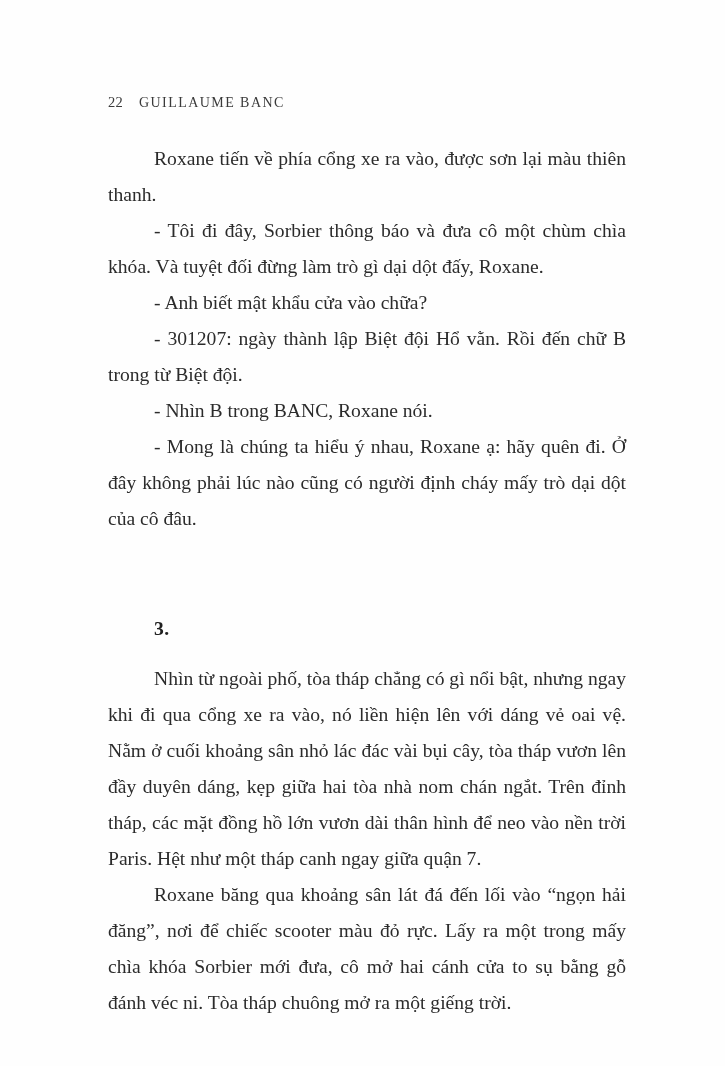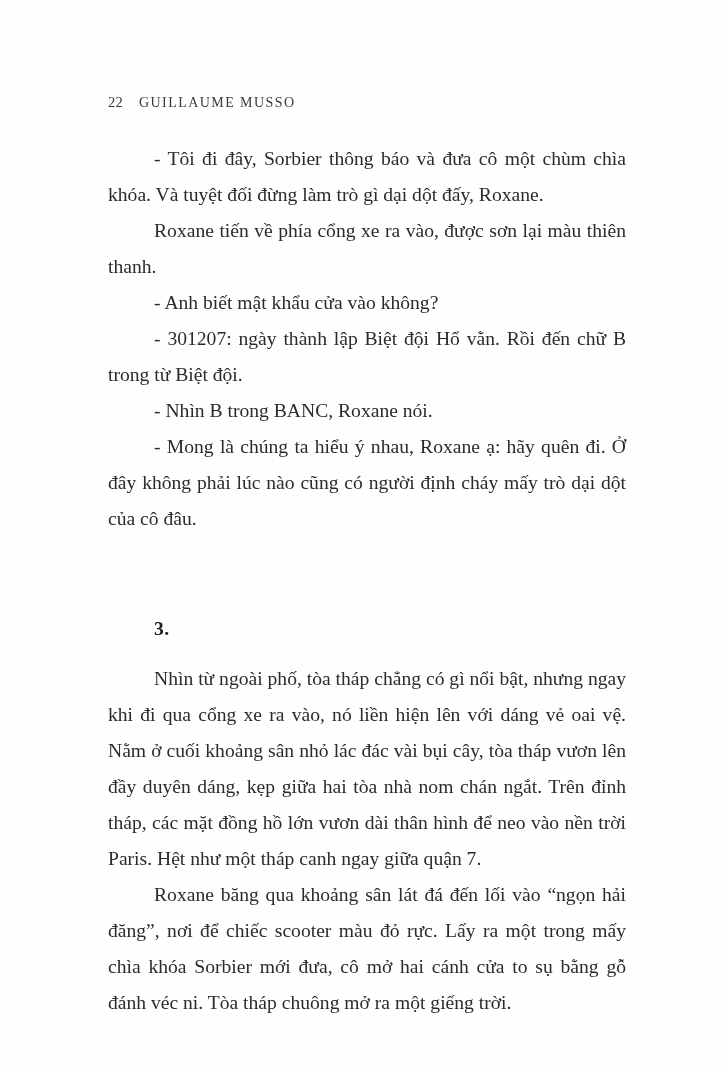--- a/index.html
+++ b/index.html
@@ -88,31 +88,31 @@
     height: 14px;
   }
 </style>
 </head>
 <body>
 
 <div class="page">
 
   <div class="running-head">
     <span class="folio">22</span>
-    <span class="author-name">GUILLAUME MUSSO</span>
+    <span class="author-name">GUILLAUME BANC</span>
   </div>
 
   <div class="textblock">
 
 
+    <p class="para indent last-line-left">Roxane tiến về phía cổng xe ra vào, được sơn lại màu thiên thanh.</p>
+
     <p class="para indent last-line-left">- Tôi đi đây, Sorbier thông báo và đưa cô một chùm chìa khóa. Và tuyệt đối đừng làm trò gì dại dột đấy, Roxane.</p>
 
-    <p class="para indent last-line-left">Roxane tiến về phía cổng xe ra vào, được sơn lại màu thiên thanh.</p>
-
-    <p class="para indent last-line-left">- Anh biết mật khẩu cửa vào không?</p>
+    <p class="para indent last-line-left">- Anh biết mật khẩu cửa vào chữa?</p>
 
     <p class="para indent last-line-left">- 301207: ngày thành lập Biệt đội Hổ vằn. Rồi đến chữ B trong từ Biệt đội.</p>
 
     <p class="para indent last-line-left">- Nhìn B trong BANC, Roxane nói.</p>
 
     <p class="para indent last-line-left">- Mong là chúng ta hiểu ý nhau, Roxane ạ: hãy quên đi. Ở đây không phải lúc nào cũng có người định cháy mấy trò dại dột của cô đâu.</p>
 
     <div class="section-gap"></div>
 
     <p class="section-number">3.</p>

